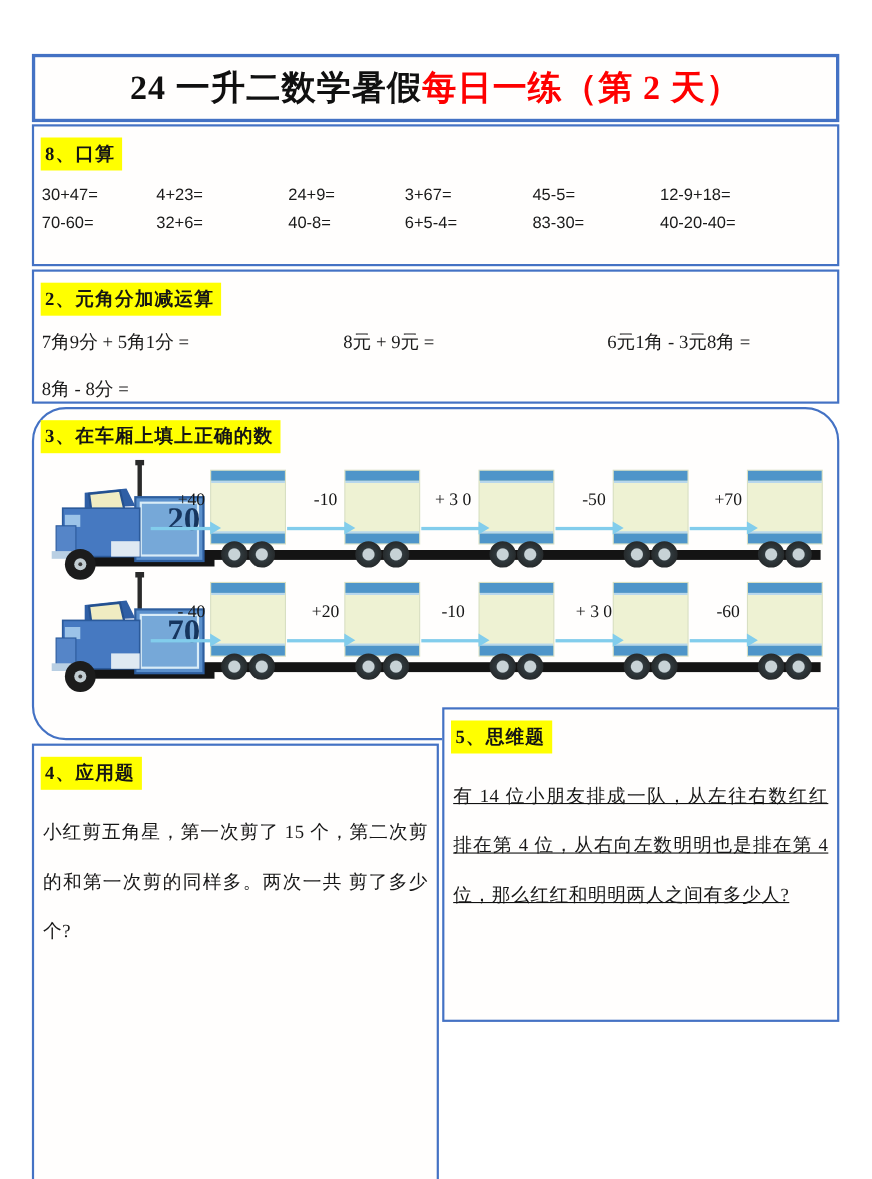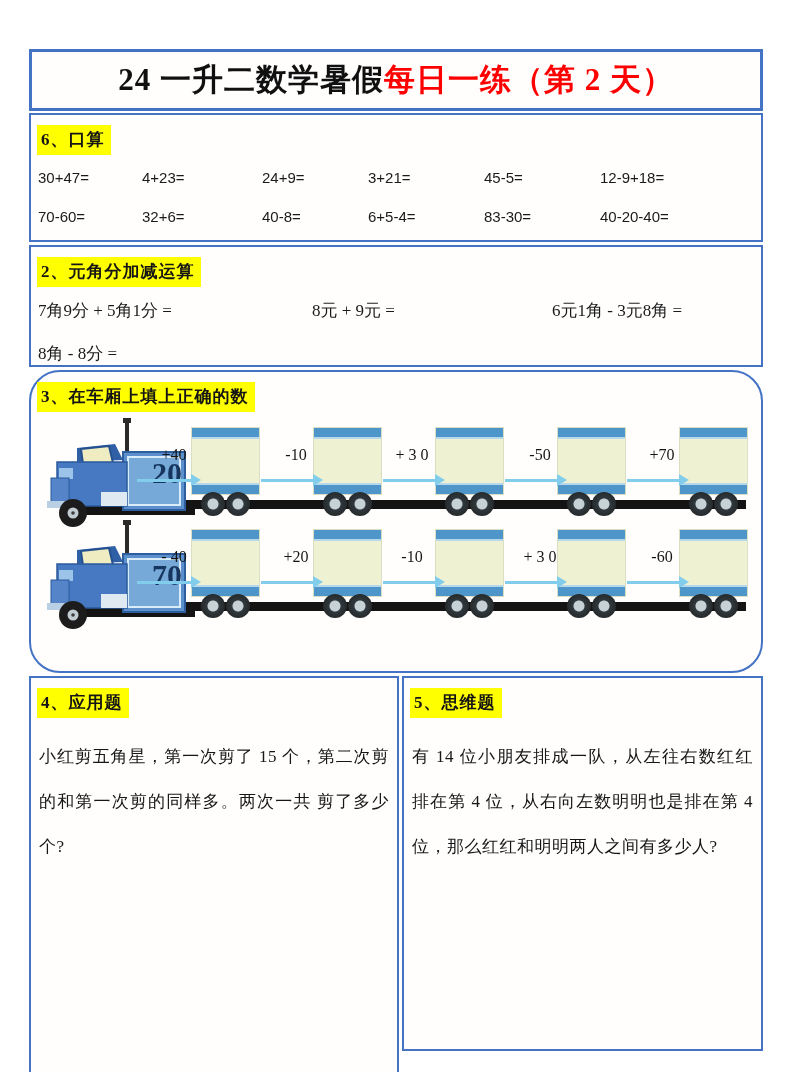--- a/index.html
+++ b/index.html
@@ -14,21 +14,21 @@
   .t-black { color:#101010; }
   .t-red { color:#fe0000; }
 
   
   .chip { display:inline-block; margin:10px 0 0 6px; padding:3px 6px 4px 4px;
           background:#ffff00; font-weight:bold; font-size:17px; color:#151515; letter-spacing:1px; }
 
   
   #s1 { left:29px; top:113px; width:734px; height:129px; border-width:2px; }
   .pgrid6 { display:grid; grid-template-columns:104px 120px 106px 116px 116px auto;
-            padding:14px 0 0 7px; row-gap:22px; font-family:"Liberation Sans","DejaVu Sans",sans-serif; font-size:15px; color:#1a1a1a; }
+            padding:14px 0 0 7px; row-gap:8px; font-family:"Liberation Sans","DejaVu Sans",sans-serif; font-size:15px; color:#1a1a1a; }
 
   
   #s2 { left:29px; top:245px; width:734px; height:122px; border-width:2px; }
   .pgrid3 { display:grid; grid-template-columns:274px 240px auto;
             padding:12px 0 0 7px; row-gap:20px; font-size:17px; color:#1a1a1a; }
 
   
   #s3 { left:29px; top:370px; width:734px; height:303px; border-width:2px; }
   .truck-row { position:absolute; left:2px; width:726px; height:112px; }
   #truck-row-1 { top:44px; }
@@ -43,39 +43,39 @@
   .tarrow { position:absolute; top:63px; height:3px; background:#82cdec; }
   .tarrow::after { content:''; position:absolute; right:-9px; top:-5px; width:0; height:0;
                    border-left:10px solid #82cdec; border-top:6px solid transparent; border-bottom:6px solid transparent; }
   .op { position:absolute; top:30px; width:90px; font-size:16px; color:#161616; text-align:center; white-space:nowrap; }
   .cab { position:absolute; left:6px; top:2px; width:160px; height:112px; }
   .cab-num { position:absolute; left:96px; top:40px; width:76px; text-align:center;
              font-size:30px; font-weight:bold; color:#16355e; }
 
   
   #s4 { left:29px;  top:676px; width:370px; height:444px; border-width:2px; }
-  #s5 { left:402px; top:676px; width:361px; height:375px; border-width:2px; }
+  #s5 { left:402px; top:643px; width:361px; height:286px; border-width:2px;text-decoration:underline; }
   .prose { margin:16px 8px 0 8px; font-size:17px; line-height:45px; color:#161616; letter-spacing:0.5px; text-align:justify; }
 </style>
 </head>
 <body>
 
 <div class="box" id="title-box">
   <div class="t">
     <span class="t-black">24 一升二数学暑假</span><span class="t-red">每日一练（第 2 天）</span>
   </div>
 </div>
 
 <div class="box" id="s1">
-  <span class="chip">6、口算</span>
+  <span class="chip">8、口算</span>
   <div class="pgrid6">
     <span>30+47=</span>
     <span>4+23=</span>
     <span>24+9=</span>
-    <span>3+21=</span>
+    <span>3+67=</span>
     <span>45-5=</span>
     <span>12-9+18=</span>
     <span>70-60=</span>
     <span>32+6=</span>
     <span>40-8=</span>
     <span>6+5-4=</span>
     <span>83-30=</span>
     <span>40-20-40=</span>
   </div>
 </div>

